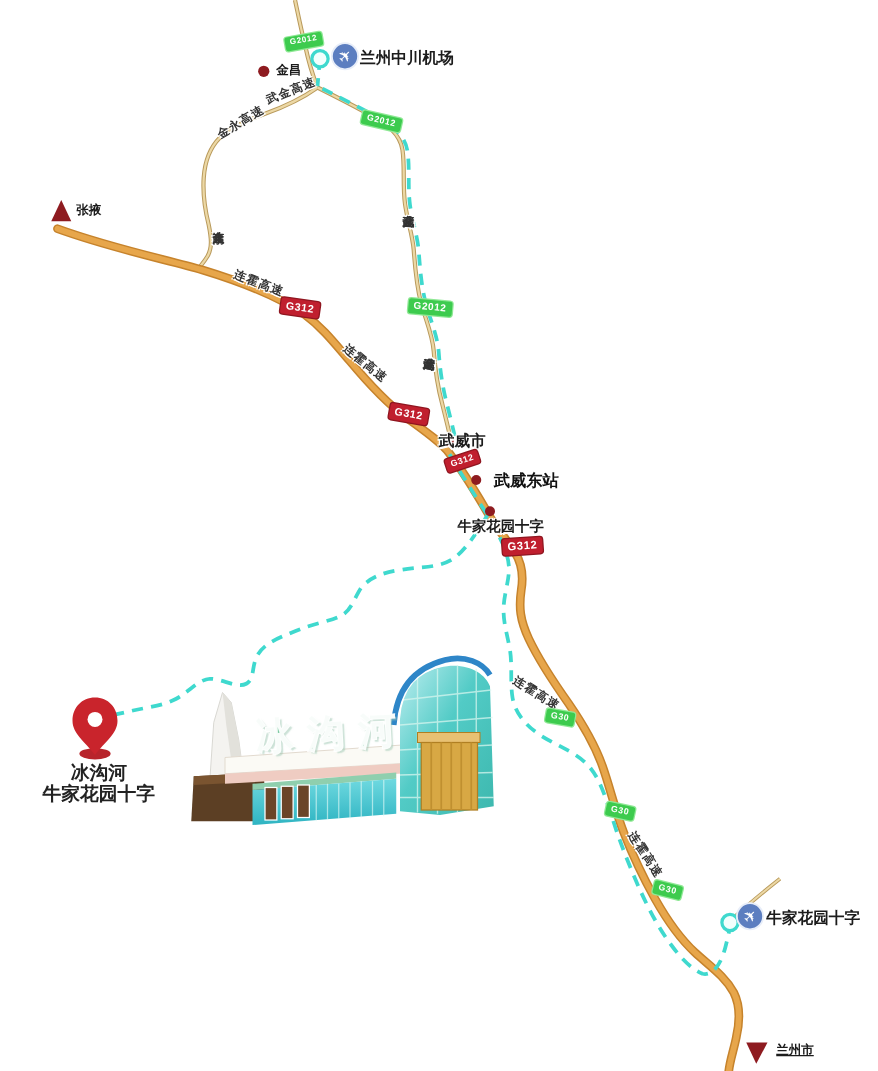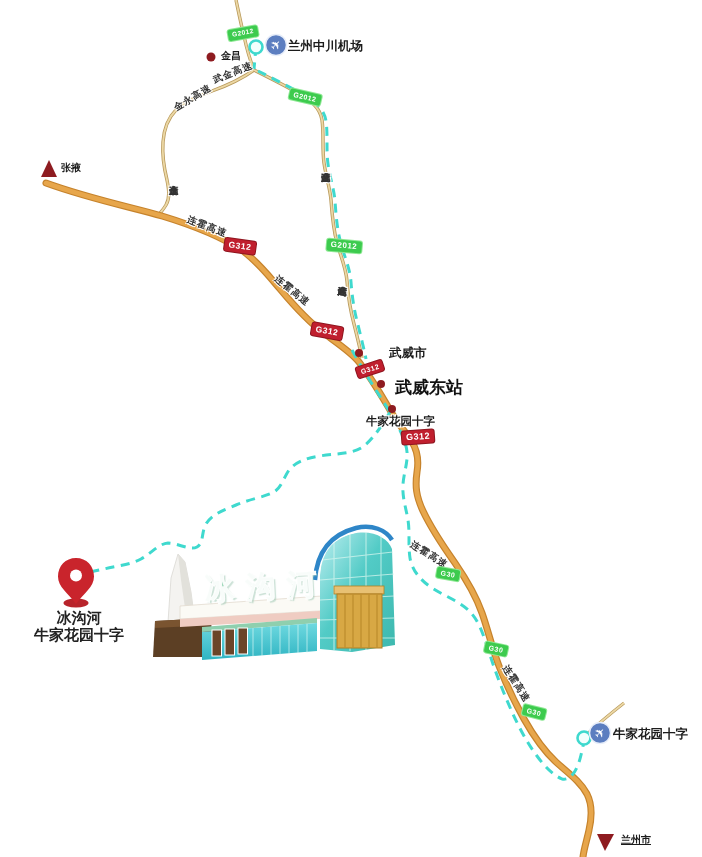--- a/index.html
+++ b/index.html
@@ -3,21 +3,21 @@
 <meta charset="utf-8">
 <style>
   html,body{margin:0;padding:0;background:#fff;}
   #stage{position:relative;width:702px;height:857px;background:#ffffff;overflow:hidden;
          font-family:"Liberation Sans","DejaVu Sans",sans-serif;}
   #map-svg{position:absolute;left:0;top:0;}
   .lbl{position:absolute;white-space:nowrap;color:#1c1c1c;font-weight:bold;
        text-shadow:1px 1px 0 #fff,-1px -1px 0 #fff,1px -1px 0 #fff,-1px 1px 0 #fff,0 0 3px #fff;}
   .lbl-city{font-size:10px;}
   .lbl-city-sm{font-size:12.5px;}
-  .lbl-station{font-size:17px;color:#111;}
+  .lbl-station{font-size:13px;color:#111;}
   .lbl-cross{font-size:11.5px;text-align:right;}
   .road-lbl{position:absolute;font-size:9.5px;font-weight:bold;color:#333;letter-spacing:1px;
        text-shadow:1px 1px 0 #fff,-1px -1px 0 #fff,1px -1px 0 #fff,-1px 1px 0 #fff;
        transform-origin:center;transform:translate(-50%,-50%);}
   .road-lbl.vert{writing-mode:vertical-rl;text-orientation:upright;letter-spacing:0;line-height:1;}
   .badge{position:absolute;color:#fff;font-weight:bold;border-radius:2px;line-height:1;
        transform-origin:center;transform:translate(-50%,-50%);padding:2px 4px;letter-spacing:.5px;
        font-family:"Liberation Sans","DejaVu Sans",sans-serif;}
   .badge-red{background:#c01f2e;box-shadow:0 0 0 1px #8f1620;}
   .badge-green{background:#3dcb4e;box-shadow:0 0 0 1px #8fe895;}
@@ -143,21 +143,21 @@
         <line x1="361" y1="594" x2="361" y2="648"></line>
           <line x1="369" y1="594" x2="369" y2="648"></line>
         <line x1="377" y1="594" x2="377" y2="648"></line>
       </g>
     </g>
   </svg>
 
   <div class="lbl lbl-city" style="left:221px;top:49px;">金昌</div>
   <div class="lbl lbl-city-sm" style="left:288px;top:38px;">兰州中川机场</div>
   <div class="lbl lbl-city" style="left:61px;top:161px;">张掖</div>
-  <div class="lbl lbl-city-sm" style="left:389px;top:345px;text-align:right;">武威市</div>
+  <div class="lbl lbl-city-sm" style="left:351px;top:345px;text-align:right;">武威市</div>
   <div class="lbl lbl-station" style="left:395px;top:376px;">武威东站</div>
   <div class="lbl lbl-cross" style="left:366px;top:414px;">牛家花园十字</div>
   <div class="lbl lbl-city-sm" style="left:613px;top:726px;">牛家花园十字</div>
   <div class="lbl lbl-city" style="left:621px;top:833px;text-decoration:underline;">兰州市</div>
 
   <div class="resort-name" style="left:28px;top:609px;width:102px;">冰沟河</div>
   <div class="resort-name" style="left:20px;top:626px;width:118px;">牛家花园十字</div>
 
   <div class="road-lbl" style="left:233px;top:73px;transform:translate(-50%,-50%) rotate(-22deg);">武金高速</div>
   <div class="road-lbl" style="left:193px;top:98px;transform:translate(-50%,-50%) rotate(-31deg);">金永高速</div>

